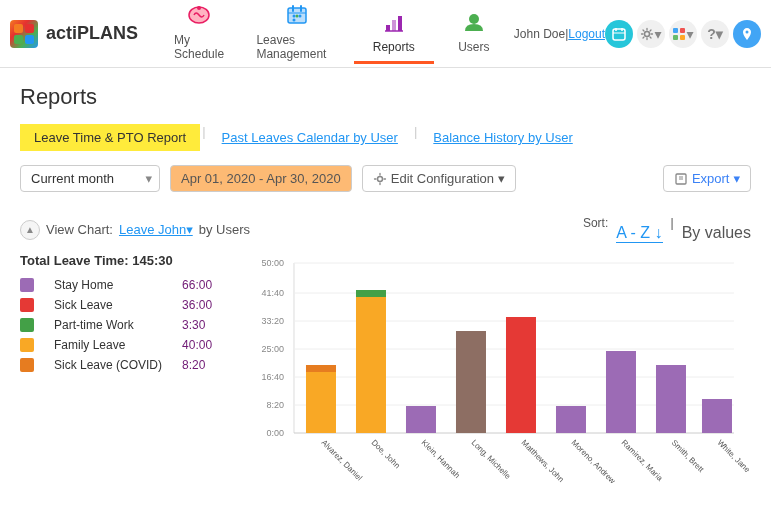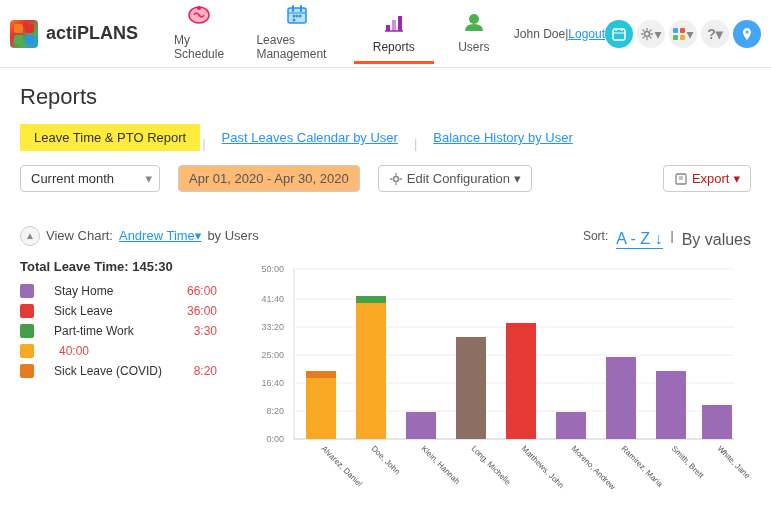--- a/index.html
+++ b/index.html
@@ -22,51 +22,51 @@
     .header-tools { display: flex; align-items: center; gap: 4px; }
     .tool-btn { width: 28px; height: 28px; border-radius: 50%; display: flex; align-items: center; justify-content: center; cursor: pointer; font-size: 14px; color: #666; background: #f0f0f0; }
     .tool-btn.teal { background: #26c6da; color: white; }
     .tool-btn.blue { background: #42a5f5; color: white; }
 
     
     .page { padding: 16px 20px; }
     .page-title { font-size: 22px; font-weight: normal; color: #333; margin-bottom: 14px; }
 
     
-    .tabs { display: flex; align-items: flex-end; gap: 0; margin-bottom: 14px; }
+    .tabs { display: flex; align-items: flex-start; gap: 0; margin-bottom: 14px; }
     .tab { padding: 6px 14px; font-size: 13px; cursor: pointer; color: #2196f3; text-decoration: underline; border: none; background: none; }
     .tab.active { background: #ffeb3b; color: #333; text-decoration: none; font-weight: 500; border: none; padding: 6px 14px; }
     .tab-sep { color: #ccc; margin: 0 2px; }
 
     
-    .filter-row { display: flex; align-items: flex-start; gap: 18px; margin-bottom: 30px; }
+    .filter-row { display: flex; align-items: flex-start; gap: 10px; margin-bottom: 24px; }
     .select-wrap { position: relative; display: inline-flex; align-items: center; }
     .filter-select { appearance: none; border: 1px solid #ccc; border-radius: 4px; padding: 5px 28px 5px 10px; font-size: 13px; background: #fff; cursor: pointer; min-width: 140px; color: #333; }
     .select-arrow { position: absolute; right: 8px; pointer-events: none; color: #888; }
     .date-range { font-size: 13px; color: #555; padding: 5px 10px; border: 1px solid #ccc; border-radius: 4px; background: #fdba74; }
     .edit-config-btn { display: flex; align-items: center; gap: 4px; border: 1px solid #ccc; border-radius: 4px; padding: 5px 10px; font-size: 13px; cursor: pointer; background: #fff; color: #555; }
-    .export-btn { display: flex; align-items: center; gap: 4px; border: 1px solid #ccc; border-radius: 4px; padding: 5px 10px; font-size: 13px; cursor: pointer; background: #fff; color: #b91c1c; margin-left: auto; }
+    .export-btn { display: flex; align-items: center; gap: 4px; border: 1px solid #ccc; border-radius: 4px; padding: 5px 10px; font-size: 13px; cursor: pointer; background: #fff; color: #3b82f6; margin-left: auto; }
 
     
     .chart-header { display: flex; align-items: center; justify-content: space-between; margin-bottom: 10px; }
     .chart-title-row { display: flex; align-items: center; gap: 6px; font-size: 13px; color: #555; }
     .collapse-btn { width: 20px; height: 20px; border: 1px solid #ccc; border-radius: 50%; display: flex; align-items: center; justify-content: center; cursor: pointer; font-size: 10px; color: #888; background: #f5f5f5; }
     .chart-type-link { color: #2196f3; text-decoration: underline; cursor: pointer; }
-    .sort-row { display: flex; align-items: center; gap: 8px; font-size: 12px; color: #555; }
+    .sort-row { display: flex; align-items: flex-start; gap: 8px; font-size: 12px; color: #555; }
     .sort-btn { cursor: pointer; color: #555; font-size: 16px; margin-top: 8px; }
     .sort-btn.active { color: #2196f3; border-bottom: 1px solid #2196f3; }
 
     
     .chart-area { display: flex; gap: 20px; }
     .legend { min-width: 180px; }
     .legend-title { font-size: 13px; font-weight: bold; margin-bottom: 10px; }
     .legend-item { display: flex; align-items: center; gap: 20px; margin-bottom: 6px; font-size: 12px; }
     .legend-color { width: 14px; height: 14px; border-radius: 2px; flex-shrink: 0; }
     .legend-name { flex: 1; }
-    .legend-val { font-size: 12px; color: #ef4444; min-width: 35px; text-align: right; }
+    .legend-val { font-size: 12px; color: #701a75; min-width: 35px; }
 
     
     .bar-chart-wrap { flex: 1; position: relative; }
     svg.bar-chart { width: 100%; height: 230px; }
   </style>
 </head>
 <body>
 
 <div class="header">
   <div class="logo">
@@ -213,21 +213,21 @@
     </button>
   </div>
 
   <div class="chart-header">
     <div class="chart-title-row">
       <div class="collapse-btn">
         <span>▲</span>
       </div>
       <span>View Chart:</span>
       <span class="chart-type-link">
-        <span>Andrew Time</span><span>▾</span>
+        <span>Leave John</span><span>▾</span>
       </span>
       <span>by Users</span>
     </div>
     <div class="sort-row">
       <span>Sort:</span>
       <span class="sort-btn active">A - Z ↓</span>
       <span>|</span>
       <span class="sort-btn">By values</span>
     </div>
   </div>
@@ -249,20 +249,21 @@
         <span class="legend-name">Sick Leave</span>
         <span class="legend-val">36:00</span>
       </div>
       <div class="legend-item">
         <div class="legend-color" style="background:#43a047;"></div>
         <span class="legend-name">Part-time Work</span>
         <span class="legend-val">3:30</span>
       </div>
       <div class="legend-item">
         <div class="legend-color" style="background:#f9a825;"></div>
+        <span class="legend-name">Family Leave</span>
         <span class="legend-val">40:00</span>
       </div>
       <div class="legend-item">
         <div class="legend-color" style="background:#e67c20;"></div>
         <span class="legend-name">Sick Leave (COVID)</span>
         <span class="legend-val">8:20</span>
       </div>
     </div>
 
     <div class="bar-chart-wrap">

